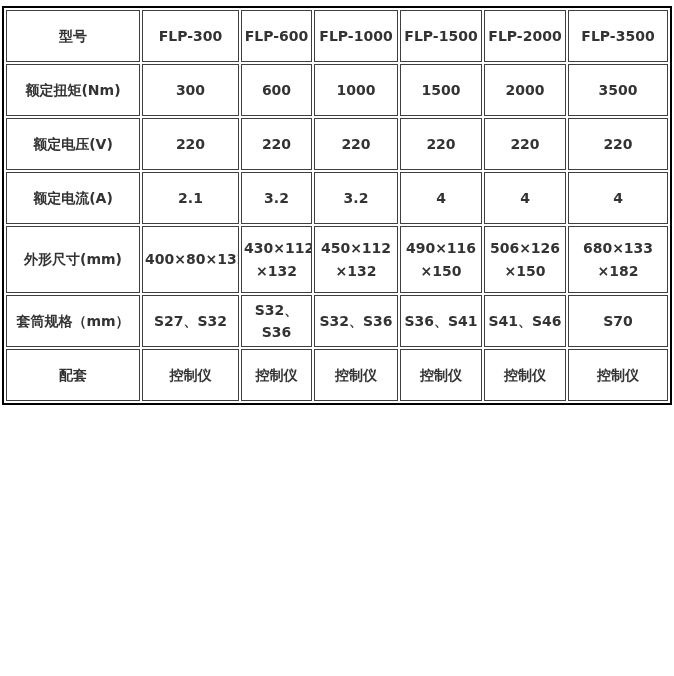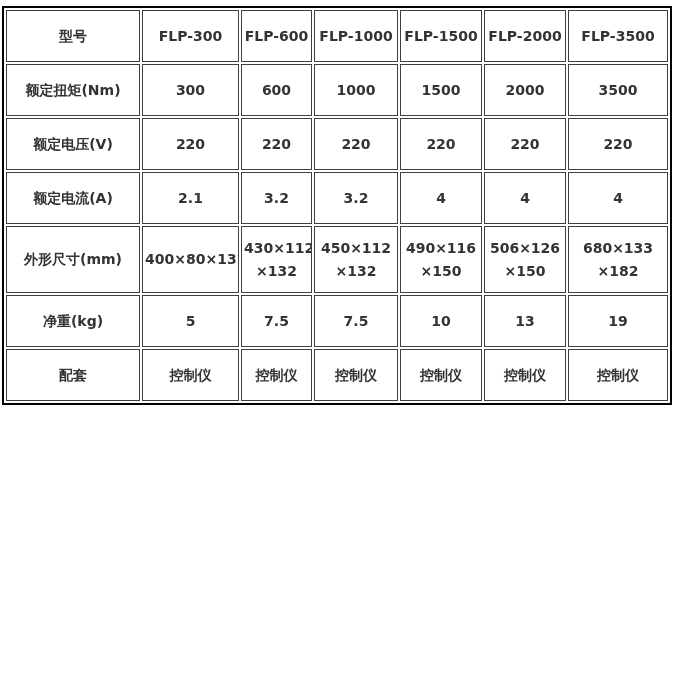--- a/index.html
+++ b/index.html
@@ -100,30 +100,30 @@
       <td>450×112
 ×132</td>
       <td>490×116
 ×150</td>
       <td>506×126
 ×150</td>
       <td>680×133
 ×182</td>
     </tr>
 
+    <tr>
+      <th>套筒规格（mm）</th>
+      <td>S27、S32</td>
+      <td>S32、S36</td>
+      <td>S32、S36</td>
+      <td>S36、S41</td>
+      <td>S41、S46</td>
+      <td>S70</td>
+    </tr>
 
-    <tr>
-      <th>净重(kg)</th>
-      <td>5</td>
-      <td>7.5</td>
-      <td>7.5</td>
-      <td>10</td>
-      <td>13</td>
-      <td>19</td>
-    </tr>
 
     <tr>
       <th>配套</th>
       <td>控制仪</td>
       <td>控制仪</td>
       <td>控制仪</td>
       <td>控制仪</td>
       <td>控制仪</td>
       <td>控制仪</td>
     </tr>

